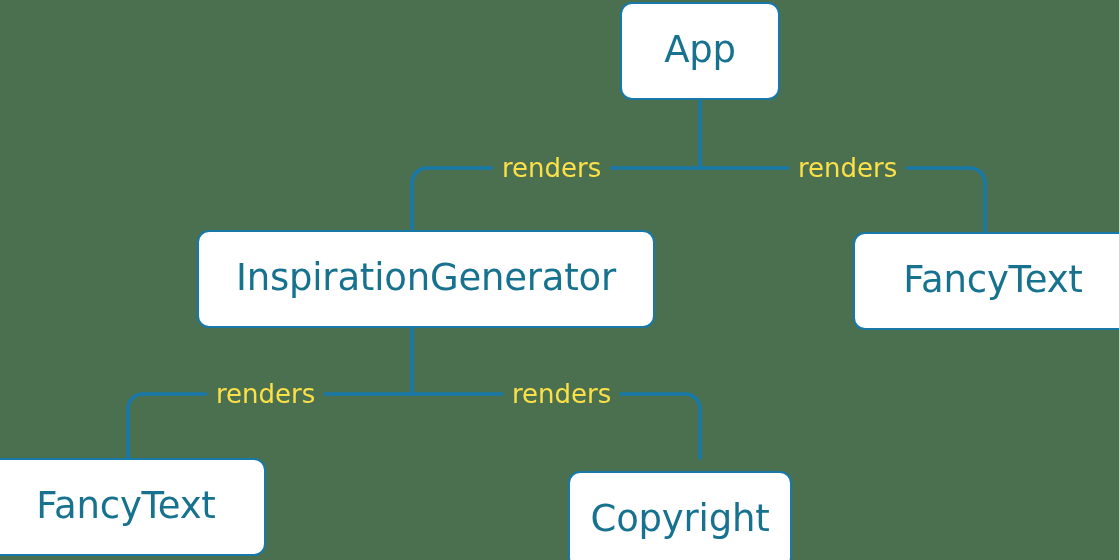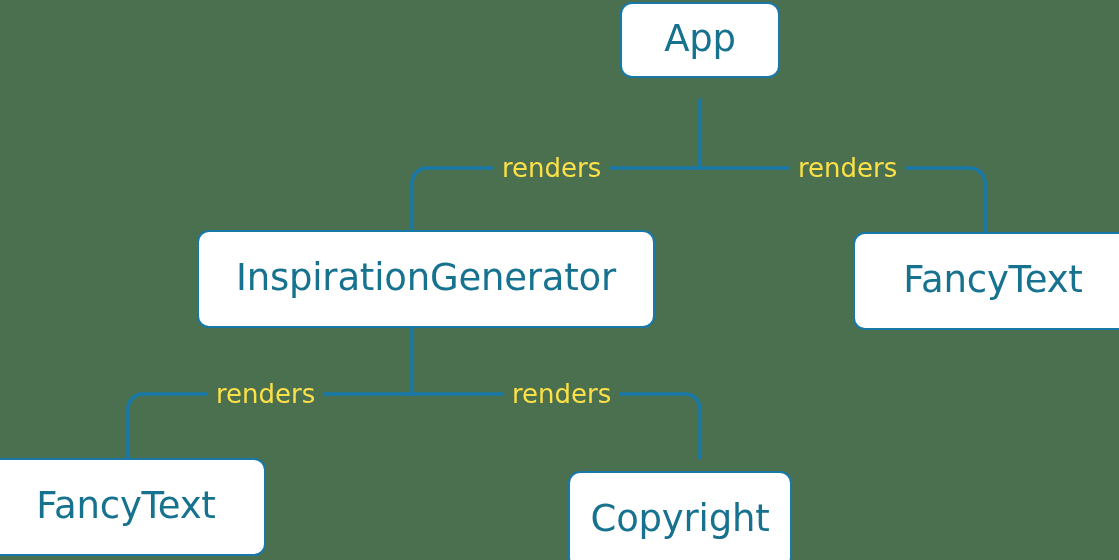--- a/index.html
+++ b/index.html
@@ -73,21 +73,21 @@
       <path d="M700,168 L970,168 A15,15 0 0 1 985,183 L985,232"></path>
 
       <path d="M412,328 L412,394"></path>
 
       <path d="M412,394 L143,394 A15,15 0 0 0 128,409 L128,458"></path>
 
       <path d="M412,394 L685,394 A15,15 0 0 1 700,409 L700,458"></path>
     </g>
   </svg>
 
-  <div class="node" style="left:620px; top:2px; width:160px; height:76px;">
+  <div class="node" style="left:620px; top:2px; width:160px; height:98px;">
     <span class="node-label">App</span>
   </div>
 
   <div class="node" style="left:197px; top:230px; width:458px; height:98px;align-items:center;">
     <span class="node-label">InspirationGenerator</span>
   </div>
 
   <div class="node" style="left:853px; top:232px; width:280px; height:98px;">
     <span class="node-label">FancyText</span>
   </div>

